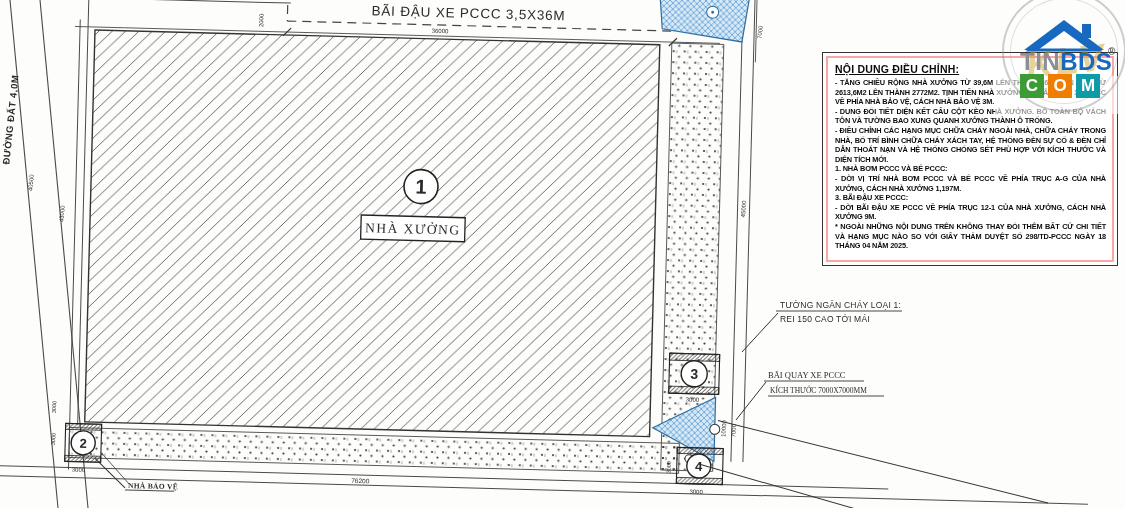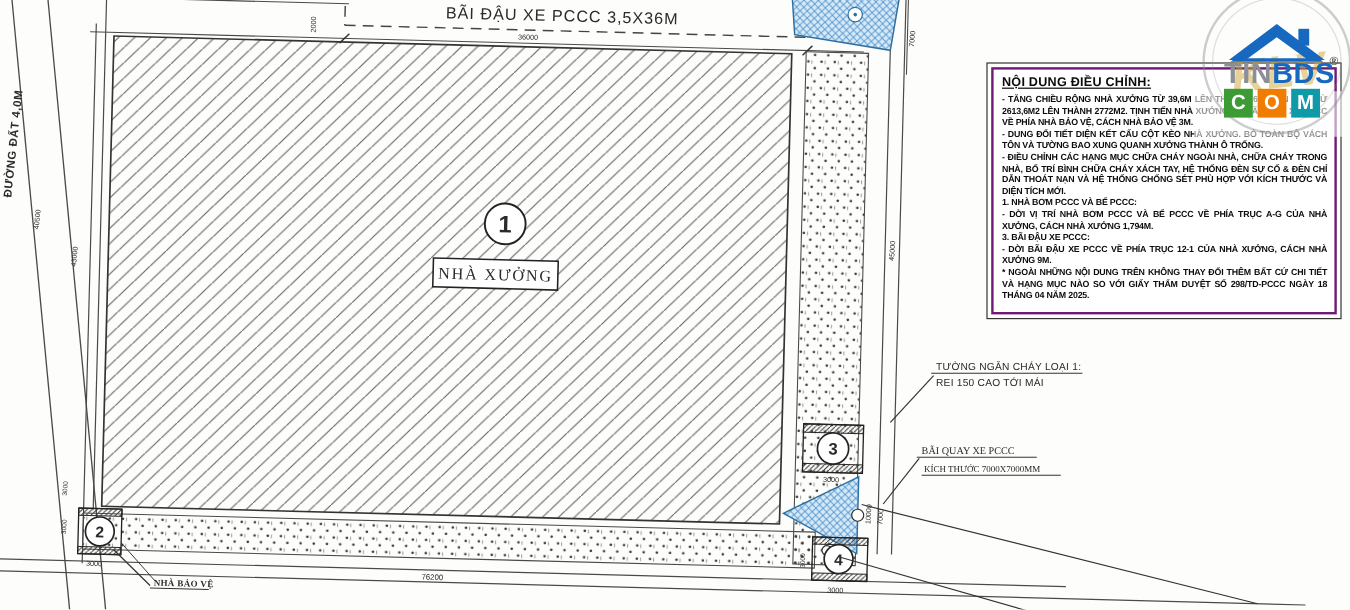--- a/index.html
+++ b/index.html
@@ -11,21 +11,21 @@
   .stage{position:absolute;inset:0;}
   svg text{fill:#2b2b2b;}
   .plan-svg{position:absolute;left:0;top:0;z-index:1;}
 
   
   .notes-box{
     position:absolute;left:822px;top:52px;width:296px;height:214px;
     border:1px solid #333;background:#fff;z-index:2;box-sizing:border-box;
   }
   .notes-inner{
-    position:absolute;inset:3px;border:2px solid #701a75;box-sizing:border-box;
+    position:absolute;inset:3px;border:2px solid #fca5a5;box-sizing:border-box;
     padding:5px 6px 4px 7px;
   }
   .notes-title{
     font-size:10.5px;font-weight:bold;text-decoration:underline;
     letter-spacing:0.2px;color:#0b0b0b;margin-bottom:3px;
   }
   .note-line{
     font-size:7.35px;font-weight:bold;line-height:9.6px;
     letter-spacing:-0.15px;color:#0b0b0b;text-align:justify;
   }
@@ -212,21 +212,21 @@
   </g>
 </svg>
 
 <div class="notes-box">
   <div class="notes-inner">
     <div class="notes-title">NỘI DUNG ĐIỀU CHỈNH:</div>
     <div class="note-line">- TĂNG CHIỀU RỘNG NHÀ XƯỞNG TỪ 39,6M LÊN THÀNH 76M DIỆN TÍCH TỪ 2613,6M2 LÊN THÀNH 2772M2. TỊNH TIẾN NHÀ XƯỞNG VÀ BÃI QUAY XE PCCC VỀ PHÍA NHÀ BẢO VỆ, CÁCH NHÀ BẢO VỆ 3M.</div>
     <div class="note-line">- DUNG ĐỔI TIẾT DIỆN KẾT CẤU CỘT KÈO NHÀ XƯỞNG. BỎ TOÀN BỘ VÁCH TÔN VÀ TƯỜNG BAO XUNG QUANH XƯỞNG THÀNH Ô TRỐNG.</div>
     <div class="note-line">- ĐIỀU CHỈNH CÁC HẠNG MỤC CHỮA CHÁY NGOÀI NHÀ, CHỮA CHÁY TRONG NHÀ, BỐ TRÍ BÌNH CHỮA CHÁY XÁCH TAY, HỆ THỐNG ĐÈN SỰ CỐ &amp; ĐÈN CHỈ DẪN THOÁT NẠN VÀ HỆ THỐNG CHỐNG SÉT PHÙ HỢP VỚI KÍCH THƯỚC VÀ DIỆN TÍCH MỚI.</div>
     <div class="note-line">1. NHÀ BƠM PCCC VÀ BỂ PCCC:</div>
-    <div class="note-line">- DỜI VỊ TRÍ NHÀ BƠM PCCC VÀ BỂ PCCC VỀ PHÍA TRỤC A-G CỦA NHÀ XƯỞNG, CÁCH NHÀ XƯỞNG 1,794M.</div>
+    <div class="note-line">- DỜI VỊ TRÍ NHÀ BƠM PCCC VÀ BỂ PCCC VỀ PHÍA TRỤC A-G CỦA NHÀ XƯỞNG, CÁCH NHÀ XƯỞNG 1,197M.</div>
     <div class="note-line">3. BÃI ĐẬU XE PCCC:</div>
     <div class="note-line">- DỜI BÃI ĐẬU XE PCCC VỀ PHÍA TRỤC 12-1 CỦA NHÀ XƯỞNG, CÁCH NHÀ XƯỞNG 9M.</div>
     <div class="note-line">* NGOÀI NHỮNG NỘI DUNG TRÊN KHÔNG THAY ĐỔI THÊM BẤT CỨ CHI TIẾT VÀ HẠNG MỤC NÀO SO VỚI GIẤY THẨM DUYỆT SỐ 298/TD-PCCC NGÀY 18 THÁNG 04 NĂM 2025.</div>
   </div>
 </div>
 
 <div class="stamp-fade"></div>
 <div class="stamp-ring">
   <div class="stamp-ring-inner"></div>
 </div>

